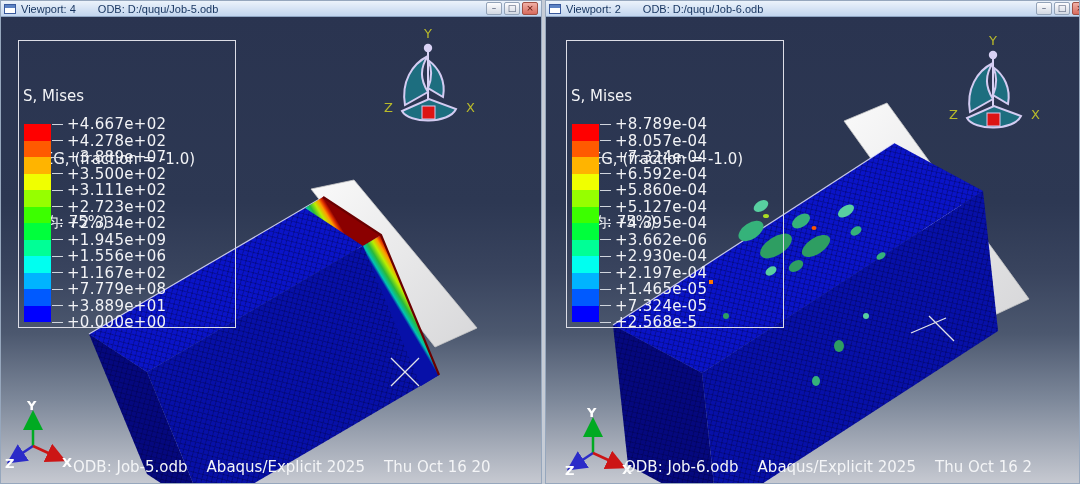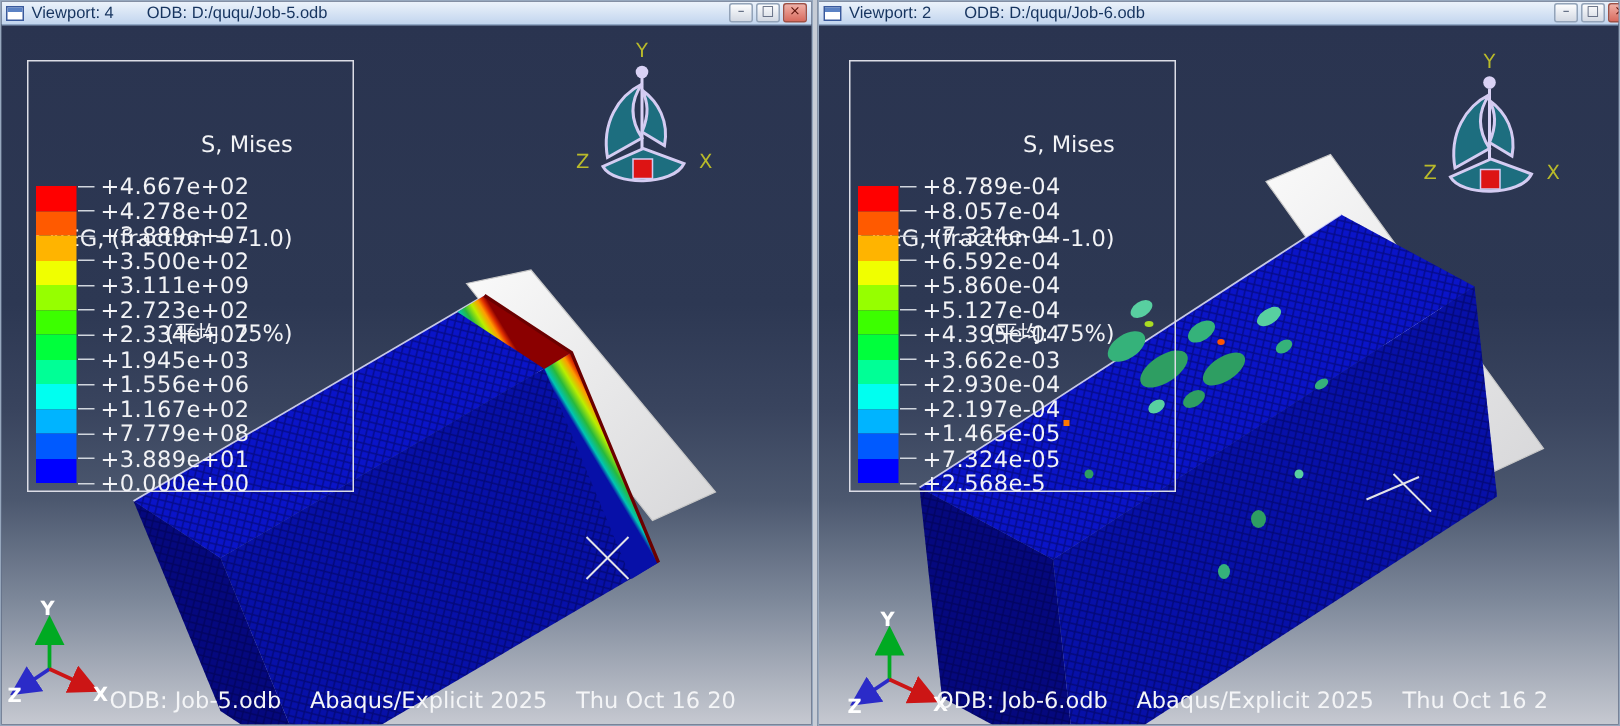--- a/index.html
+++ b/index.html
@@ -27,21 +27,21 @@
   .wbtn.close{background:linear-gradient(#f0b0a6,#d86b5e);border-color:#a05044;color:#5a1008;}
   .canvas{position:absolute;top:15px;left:0;right:0;bottom:0;overflow:hidden;
           background:linear-gradient(180deg,#2a3450 0%,#2d3853 40%,#39445e 55%,
                       #4c586f 68%,#7c8799 82%,#c6c9d1 100%);}
   .modelsvg{position:absolute;left:0;top:0;}
   
   .legend{position:absolute;width:218px;height:288px;border:1px solid #dcdde6;box-sizing:border-box;
           color:#f2f3f6;}
   #vp1 .legend{left:17px;top:24px;}
   #vp2 .legend{left:20px;top:24px;}
-  .legend-head{position:absolute;left:4px;top:3px;font-size:15px;line-height:21px;white-space:pre;text-align:right;}
+  .legend-head{position:absolute;left:4px;top:3px;font-size:15px;line-height:21px;white-space:pre;}
   .legend-chips{position:absolute;left:5px;top:83px;width:27px;height:198px;}
   .chip{position:absolute;left:0;top:calc(var(--i)*16.5px);width:27px;height:16.5px;}
   .legend-labels{position:absolute;left:33px;top:83px;width:170px;height:200px;}
   .legend-label{position:absolute;left:0;top:calc(var(--i)*16.5px);transform:translateY(-50%);
                 display:flex;align-items:center;font-size:15px;white-space:pre;letter-spacing:.3px;}
   .tick{width:11px;height:1px;background:#d0d5dd;margin-right:4px;flex:0 0 auto;}
   
   .status{position:absolute;color:#f4f5f7;font-size:15px;white-space:pre;line-height:19px;}
   #vp1 .status{left:72px;top:404px;}
   #vp2 .status{left:78px;top:404px;}
@@ -153,36 +153,36 @@
             <span style="--i: 2;">+3.889e+07</span>
           </div>
 
           <div class="legend-label" style="--i: 3;">
             <span class="tick" style="--i: 3;"></span>
             <span style="--i: 3;">+3.500e+02</span>
           </div>
 
           <div class="legend-label" style="--i: 4;">
             <span class="tick" style="--i: 4;"></span>
-            <span style="--i: 4;">+3.111e+09</span>
+            <span style="--i: 4;">+3.111e+02</span>
           </div>
 
           <div class="legend-label" style="--i: 5;">
             <span class="tick" style="--i: 5;"></span>
             <span style="--i: 5;">+2.723e+02</span>
           </div>
 
           <div class="legend-label" style="--i: 6;">
             <span class="tick" style="--i: 6;"></span>
             <span style="--i: 6;">+2.334e+02</span>
           </div>
 
           <div class="legend-label" style="--i: 7;">
             <span class="tick" style="--i: 7;"></span>
-            <span style="--i: 7;">+1.945e+03</span>
+            <span style="--i: 7;">+1.945e+09</span>
           </div>
 
           <div class="legend-label" style="--i: 8;">
             <span class="tick" style="--i: 8;"></span>
             <span style="--i: 8;">+1.556e+06</span>
           </div>
 
           <div class="legend-label" style="--i: 9;">
             <span class="tick" style="--i: 9;"></span>
             <span style="--i: 9;">+1.167e+02</span>
@@ -361,21 +361,21 @@
             <span style="--i: 5;">+5.127e-04</span>
           </div>
 
           <div class="legend-label" style="--i: 6;">
             <span class="tick" style="--i: 6;"></span>
             <span style="--i: 6;">+4.395e-04</span>
           </div>
 
           <div class="legend-label" style="--i: 7;">
             <span class="tick" style="--i: 7;"></span>
-            <span style="--i: 7;">+3.662e-03</span>
+            <span style="--i: 7;">+3.662e-06</span>
           </div>
 
           <div class="legend-label" style="--i: 8;">
             <span class="tick" style="--i: 8;"></span>
             <span style="--i: 8;">+2.930e-04</span>
           </div>
 
           <div class="legend-label" style="--i: 9;">
             <span class="tick" style="--i: 9;"></span>
             <span style="--i: 9;">+2.197e-04</span>

